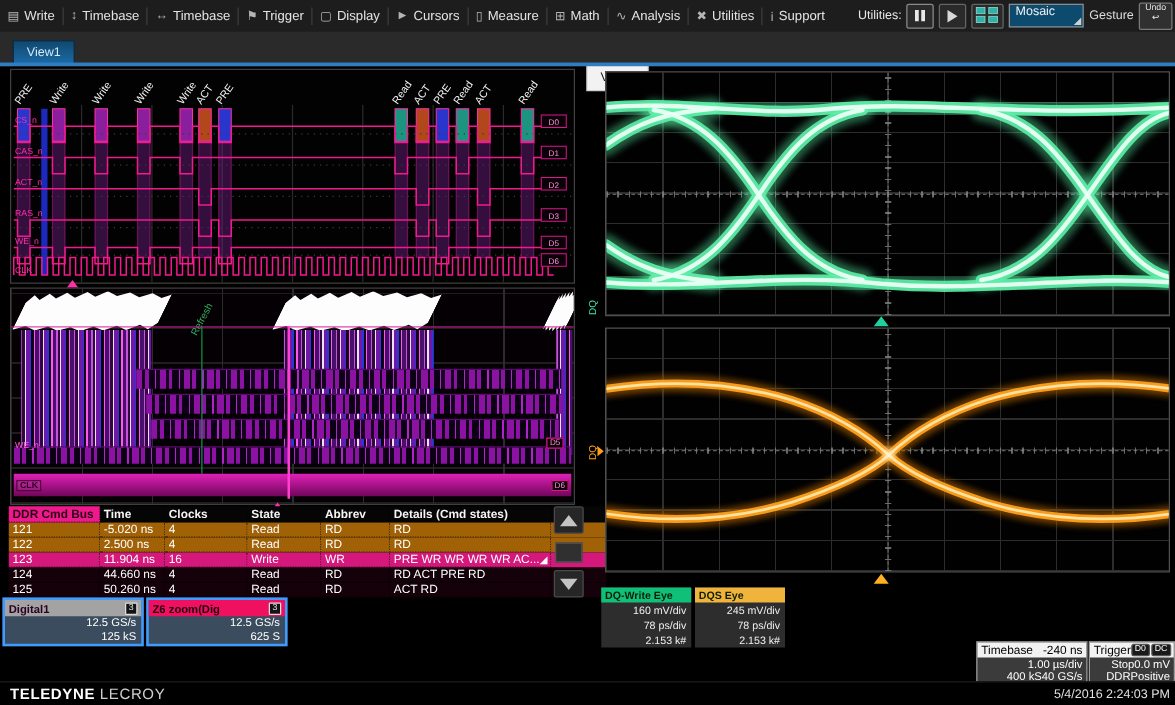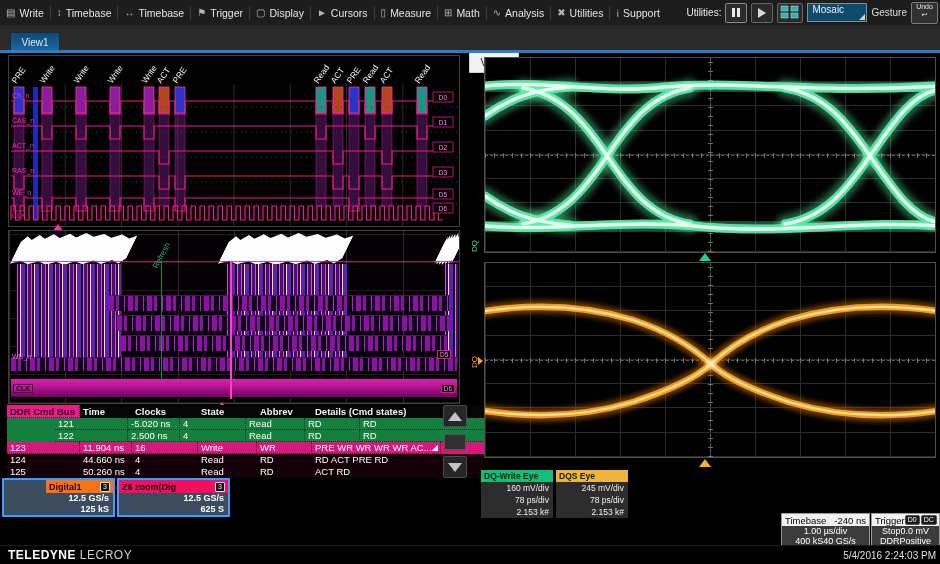--- a/index.html
+++ b/index.html
@@ -79,39 +79,39 @@
   .tri-orange{border-bottom:8px solid #ffb020;}
 
   
   #cmdtable{position:absolute;left:7px;top:405px;width:478px;}
   .trow{display:grid;grid-template-columns:73px 52px 66px 59px 55px 129px;height:12px;
     font-size:9.5px;line-height:12px;color:#fff;}
   .trow.hdr{height:13px;line-height:13px;background:#050505;font-weight:bold;color:#f5f5f5;}
   .trow.hdr .tcell:first-child{background:var(--rowpinkhdr);color:#2b0016;}
   .tcell{padding-left:3px;overflow:hidden;white-space:nowrap;border-right:1px dotted rgba(0,0,0,.55);
     border-bottom:1px dotted rgba(0,0,0,.6);position:relative;}
-  .r-pink{background:#15803d;padding-left:48px;}
+  .r-pink{background:#a16207;}
   .r-bright{background:#d4187c;}
   .r-dark{background:#140109;}
   .rowmark{position:absolute;right:2px;top:0;color:#fff;font-size:8px;}
   #tscroll{position:absolute;left:443px;top:405px;width:22px;height:73px;display:flex;
     flex-direction:column;justify-content:space-between;}
   .sbtn{width:22px;height:20px;background:#262626;border:1px solid #4a4a4a;border-radius:2px;
     display:flex;align-items:center;justify-content:center;}
   .sup{width:0;height:0;border-left:7px solid transparent;border-right:7px solid transparent;
     border-bottom:9px solid #c4c4c4;}
   .sdn{width:0;height:0;border-left:7px solid transparent;border-right:7px solid transparent;
     border-top:9px solid #c4c4c4;}
   .sthumb{width:20px;height:14px;margin:1px;background:#303030;border:1px solid #555;}
 
   
   .desc{position:absolute;border:2px solid #3e9bff;background:#3a4c5e;color:#fff;width:109px;}
   .desc .hd{height:13px;display:flex;align-items:center;justify-content:space-between;
     padding:0 3px;font-size:9px;font-weight:bold;}
-  .desc .bl{font-size:9px;text-align:right;padding-right:4px;line-height:11px;font-weight:bold;}
+  .desc .bl{font-size:9px;text-align:right;padding-right:4px;line-height:11px;}
   .badge3{border:1px solid #ddd;background:#141414;color:#f0f0f0;font-size:7px;line-height:8px;
     padding:0 2px;border-radius:1px;font-weight:normal;}
   .edesc{position:absolute;width:72px;background:#2d2d2d;color:#efefef;}
   .edesc .hd{height:12px;display:flex;align-items:center;padding:0 3px;font-size:8.5px;
     font-weight:bold;color:#102008;}
   .edesc .bl{font-size:8.5px;text-align:right;padding-right:4px;line-height:12px;}
 
   
   .eyepanel{position:absolute;left:484px;width:452px;height:196px;background:#010101;
     border:1px solid #4f4f4f;box-sizing:border-box;overflow:hidden;
@@ -129,21 +129,21 @@
   .ow{fill:none;stroke:#a85e00;stroke-width:13;opacity:.65;stroke-linecap:round;}
   .om{fill:none;stroke:var(--orange);stroke-width:6.5;opacity:.95;stroke-linecap:round;}
   .oc{fill:none;stroke:#ffe2a0;stroke-width:2.2;stroke-linecap:round;}
   .vlabel{position:absolute;transform:rotate(-90deg);transform-origin:0 0;font-size:8px;
     white-space:nowrap;}
 
   
   .sumbox{position:absolute;border:1px solid #9a9a9a;background:#3b3b3b;color:#fff;font-size:9px;}
   .sumbox .shd{background:#f2f2f2;color:#000;display:flex;justify-content:space-between;
     align-items:center;padding:0 3px;height:12px;font-size:9.5px;}
-  .srow{display:flex;justify-content:center;padding:0 3px;line-height:10px;}
+  .srow{display:flex;justify-content:flex-end;padding:0 3px;line-height:10px;}
   .tchip{background:#1a1a1a;color:#fff;border:1px solid #555;border-radius:2px;font-size:7px;
     padding:0 2px;line-height:8px;}
 
   
   #bottombar{position:absolute;left:0;top:545px;width:940px;height:19px;background:#000;
     border-top:1px solid #1c1c1c;display:flex;align-items:center;justify-content:space-between;
     padding:0 4px 0 8px;box-sizing:border-box;}
   #logo{color:#fff;font-size:12px;letter-spacing:.5px;}
   #logo b{font-weight:bold;}
   #logo span.lt{font-weight:normal;color:#cfcfcf;}
@@ -408,21 +408,21 @@
     <div class="sbtn">
         <div class="sup"></div>
       </div>
     <div class="sthumb"></div>
     <div class="sbtn">
         <div class="sdn"></div>
       </div>
   </div>
 
   <div class="desc" style="left:2px;top:478px;">
-    <div class="hd" style="background:#f97316;color:#2b0024;margin-left:42px;">
+    <div class="hd" style="background:#a3a3a3;color:#2b0024;">
       <span>Digital1</span>
       <span class="badge3">3</span>
     </div>
     <div class="bl">12.5 GS/s</div>
     <div class="bl">125 kS</div>
   </div>
   <div class="desc" style="left:117px;top:478px;">
     <div class="hd" style="background:#f01060;color:#20000c;">
       <span>Z6  zoom(Dig</span>
       <span class="badge3">3</span>

